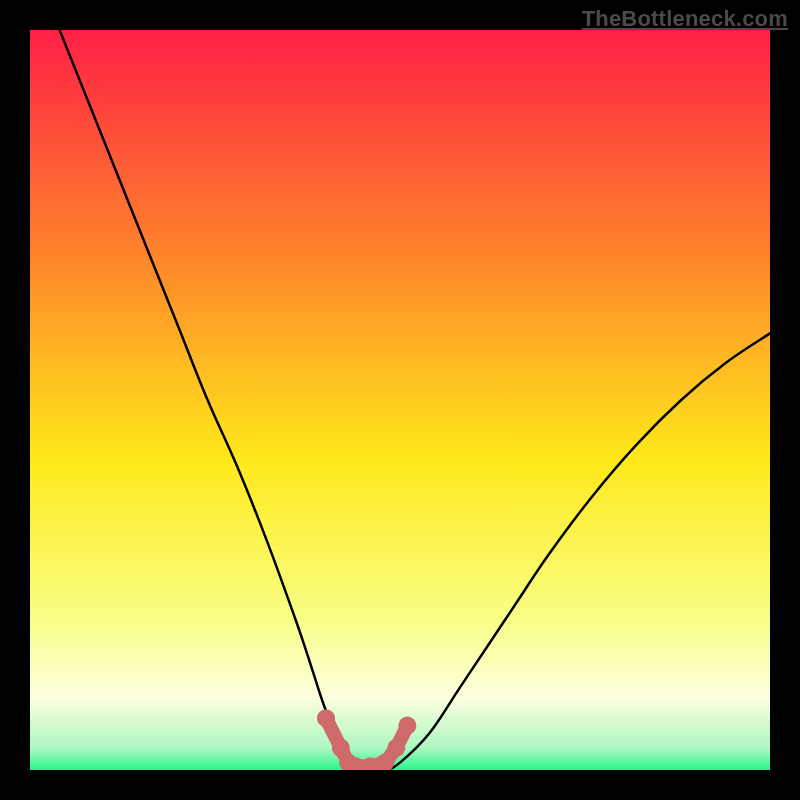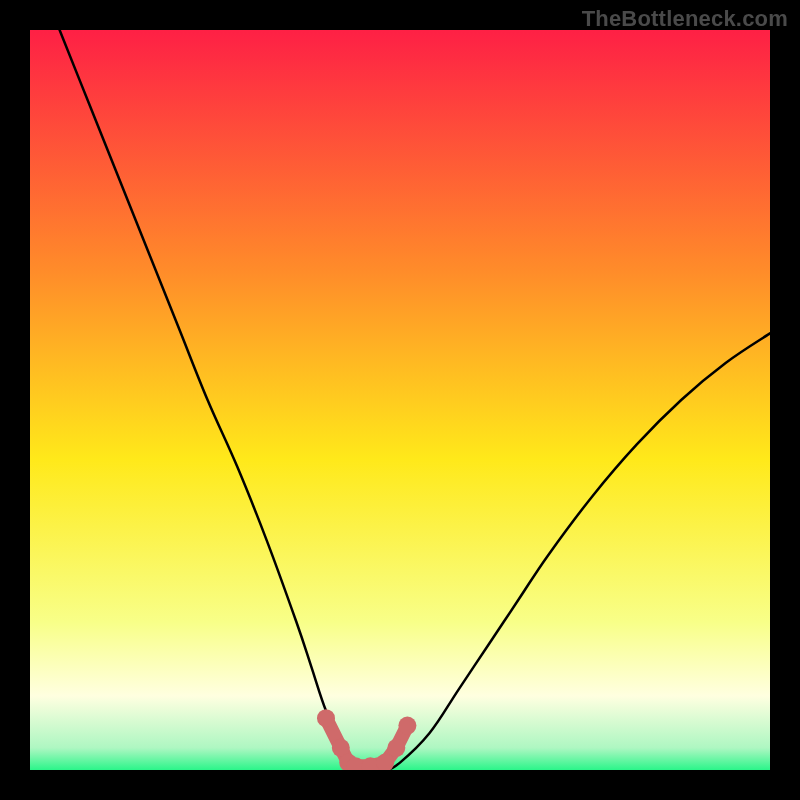--- a/index.html
+++ b/index.html
@@ -20,20 +20,21 @@
   .watermark {
     position: absolute;
     top: 6px;
     right: 12px;
     color: #4a4a4a;
     font-size: 22px;
     font-weight: 600;
     letter-spacing: 0.2px;
     user-select: none;
     z-index: 5;
+    text-decoration: underline;
   }
   svg.plot {
     position: absolute;
     left: 0;
     top: 0;
   }
 </style>
 </head>
 <body>
 

